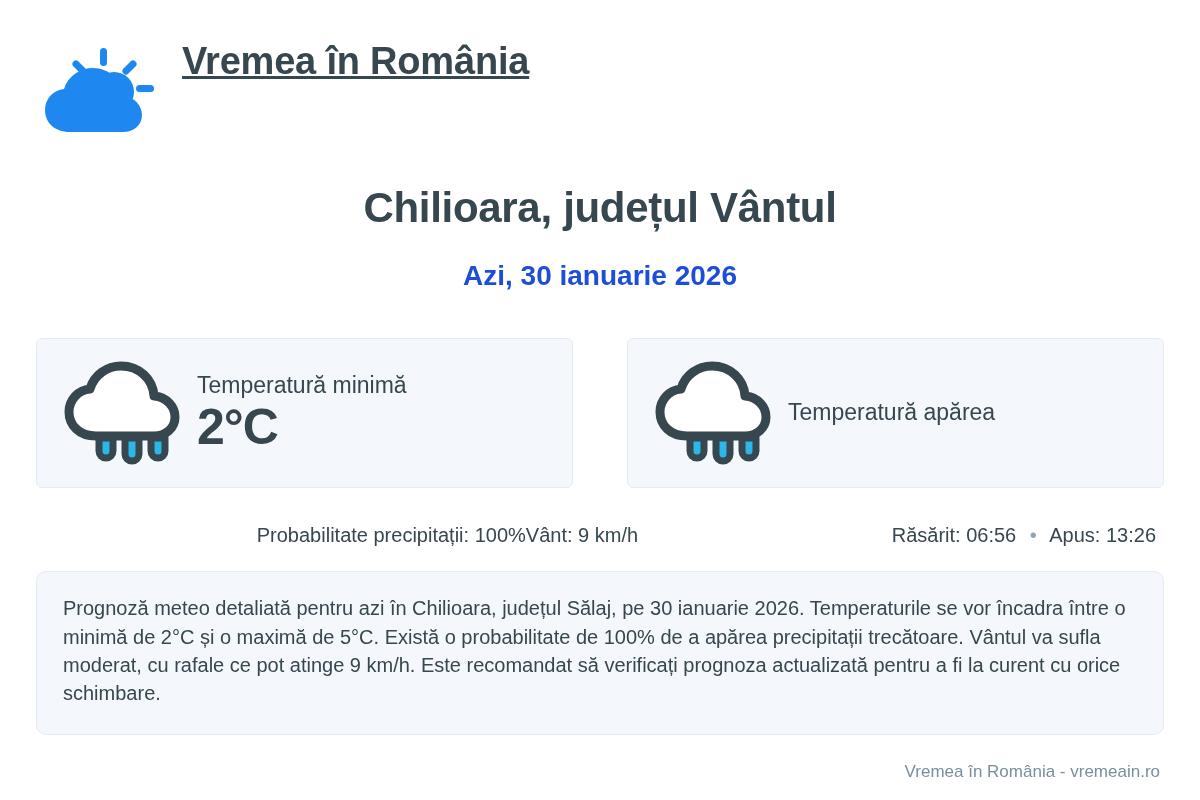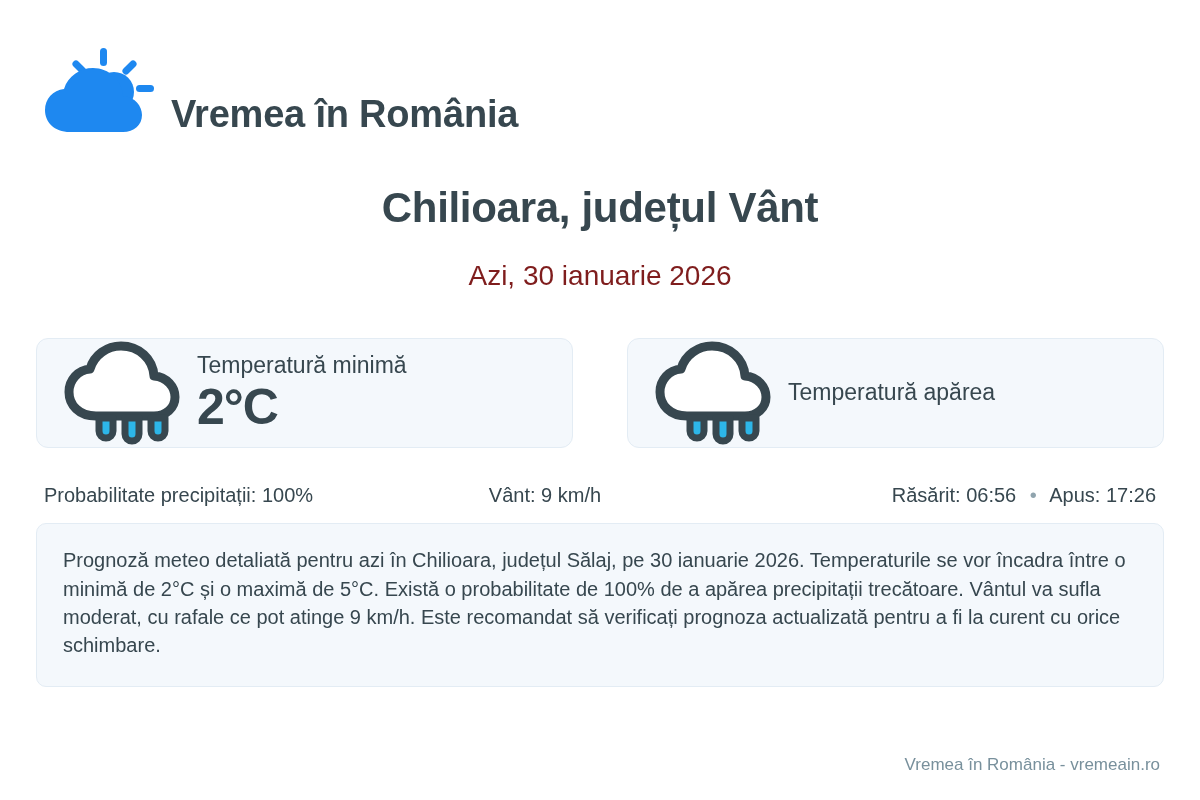--- a/index.html
+++ b/index.html
@@ -19,23 +19,24 @@
     width: 1200px;
     height: 800px;
     box-sizing: border-box;
     padding: 40px 36px 0 36px;
     position: relative;
   }
 
   
   .brand {
     display: flex;
-    align-items: flex-end;
-    gap: 11px;
+    align-items: flex-start;
+    gap: 22px;
     padding-left: 4px;
+    text-decoration: underline;
   }
   .brand-icon {
     width: 120px;
     height: 96px;
     flex: none;
     position: relative;
   }
   .brand-title {
     font-size: 38px;
     line-height: 1.12;
@@ -49,37 +50,37 @@
     text-align: center;
     font-size: 42px;
     font-weight: bold;
     color: #37474f;
     margin-top: 48px;
     letter-spacing: -0.3px;
   }
   .date-line {
     text-align: center;
     font-size: 28px;
-    color: #7f1d1d;
+    color: #1d4ed8;
     margin-top: 24px;
-    font-weight: normal;
+    font-weight: bold;
   }
 
   
   .cards {
     display: flex;
     gap: 54px;
     margin-top: 46px;
   }
   .card {
     flex: 1 1 0;
     background: #f4f8fc;
     border: 1px solid #e3ecf4;
-    border-radius: 12px;
-    height: 110px;
+    border-radius: 6px;
+    height: 150px;
     display: flex;
     align-items: center;
     padding: 4px 26px;
     box-sizing: border-box;
   }
   .card-icon {
     width: 120px;
     height: 110px;
     flex: none;
     position: relative;
@@ -105,42 +106,42 @@
 
   
   .stats {
     margin-top: 36px;
     display: flex;
     align-items: center;
     font-size: 20px;
     color: #37474f;
     padding: 0 8px;
   }
-  .stat-left { flex: 0 0 40%; text-align: left; }
+  .stat-left { flex: 0 0 40%; text-align: right; margin-left: 37px; }
   .stat-mid  { flex: 0 0 25%; text-align: left; }
   .stat-right{ flex: 1 1 auto; text-align: right; }
   .dot-sep { color: #90a4ae; padding: 0 8px; }
 
   
   .desc-box {
-    margin-top: 16px;
+    margin-top: 24px;
     background: #f4f8fc;
     border: 1px solid #e3ecf4;
     border-radius: 10px;
     padding: 22px 26px 26px 26px;
     font-size: 20px;
     line-height: 1.42;
     color: #37474f;
   }
 
   
   .footer {
     position: absolute;
     right: 40px;
-    bottom: 25px;
+    bottom: 18px;
     font-size: 17px;
     color: #78909c;
   }
 </style>
 </head>
 <body>
 
 <div class="page">
 
   <div class="brand">
@@ -152,21 +153,21 @@
           <rect x="36" y="19" width="7" height="17" rx="3.5" transform="rotate(-45 39.5 27.5)"></rect>
           <rect x="96" y="45" width="18" height="7" rx="3.5"></rect>
           <circle cx="74" cy="52" r="20"></circle>
           <path d="M30 92 C14 92 5 82 5 70 C5 59 13 50 24 49 C28 36 40 28 53 28 C69 28 82 40 83 56 C95 57 102 66 102 75 C102 85 94 92 83 92 Z"></path>
         </g>
       </svg>
     </span>
     <div class="brand-title">Vremea în România</div>
   </div>
 
-  <h1 class="location-title">Chilioara, județul Vânt</h1>
+  <h1 class="location-title">Chilioara, județul Vântul</h1>
   <div class="date-line">Azi, 30 ianuarie 2026</div>
 
   <div class="cards">
 
     <div class="card">
       <span class="card-icon">
         <svg width="120" height="110" viewBox="0 0 120 110" xmlns="http://www.w3.org/2000/svg">
           <path d="M33 78 C16 78 6 67 6 54 C6 42 15 32 27 31 C31 17 44 8 58 8 C76 8 90 21 91 38 C104 39 112 49 112 59 C112 70 103 78 91 78 Z" fill="#ffffff" stroke="#37474f" stroke-width="9" stroke-linejoin="round"></path>
           <g fill="#2db6e8" stroke="#37474f" stroke-width="7" stroke-linejoin="round" stroke-linecap="round">
             <path d="M36 80 L36 93 a7 7 0 0 0 14 0 L50 80 Z"></path>
@@ -198,21 +199,21 @@
     </div>
 
   </div>
 
   <div class="stats">
     <div class="stat-left">Probabilitate precipitații: 100%</div>
     <div class="stat-mid">Vânt: 9 km/h</div>
     <div class="stat-right">
       <span>Răsărit: 06:56</span>
       <span class="dot-sep">•</span>
-      <span>Apus: 17:26</span>
+      <span>Apus: 13:26</span>
     </div>
   </div>
 
   <div class="desc-box">Prognoză meteo detaliată pentru azi în Chilioara, județul Sălaj, pe 30 ianuarie 2026. Temperaturile se vor încadra între o minimă de 2°C și o maximă de 5°C. Există o probabilitate de 100% de a apărea precipitații trecătoare. Vântul va sufla moderat, cu rafale ce pot atinge 9 km/h. Este recomandat să verificați prognoza actualizată pentru a fi la curent cu orice schimbare.</div>
 
   <div class="footer">Vremea în România - vremeain.ro</div>
 
 </div>
 
 </body></html>

